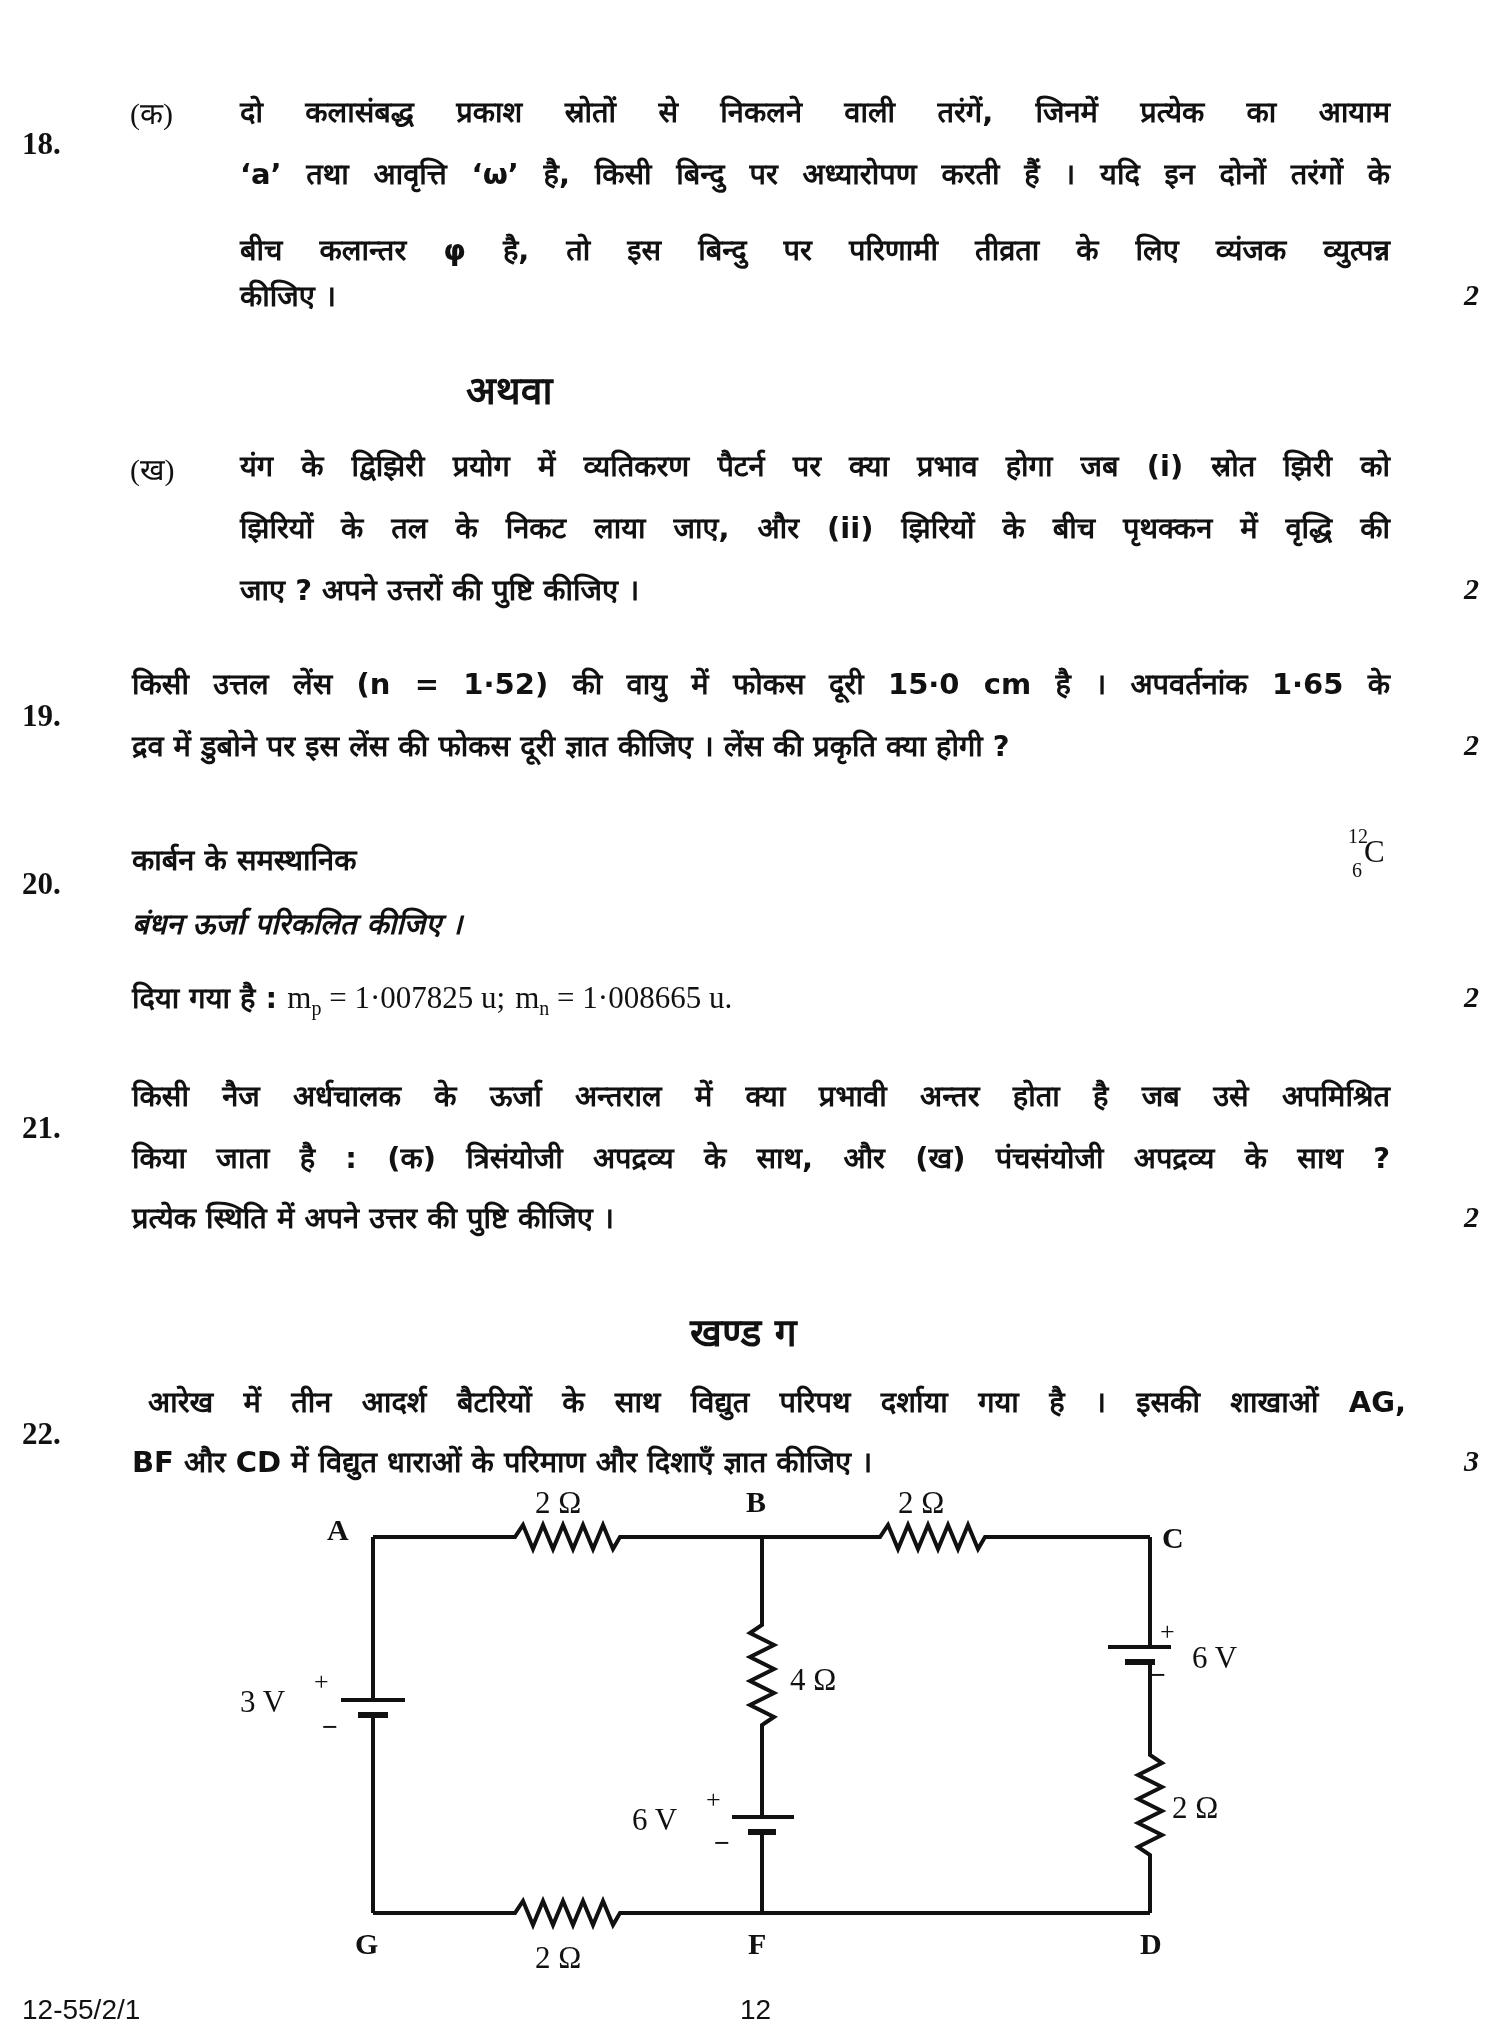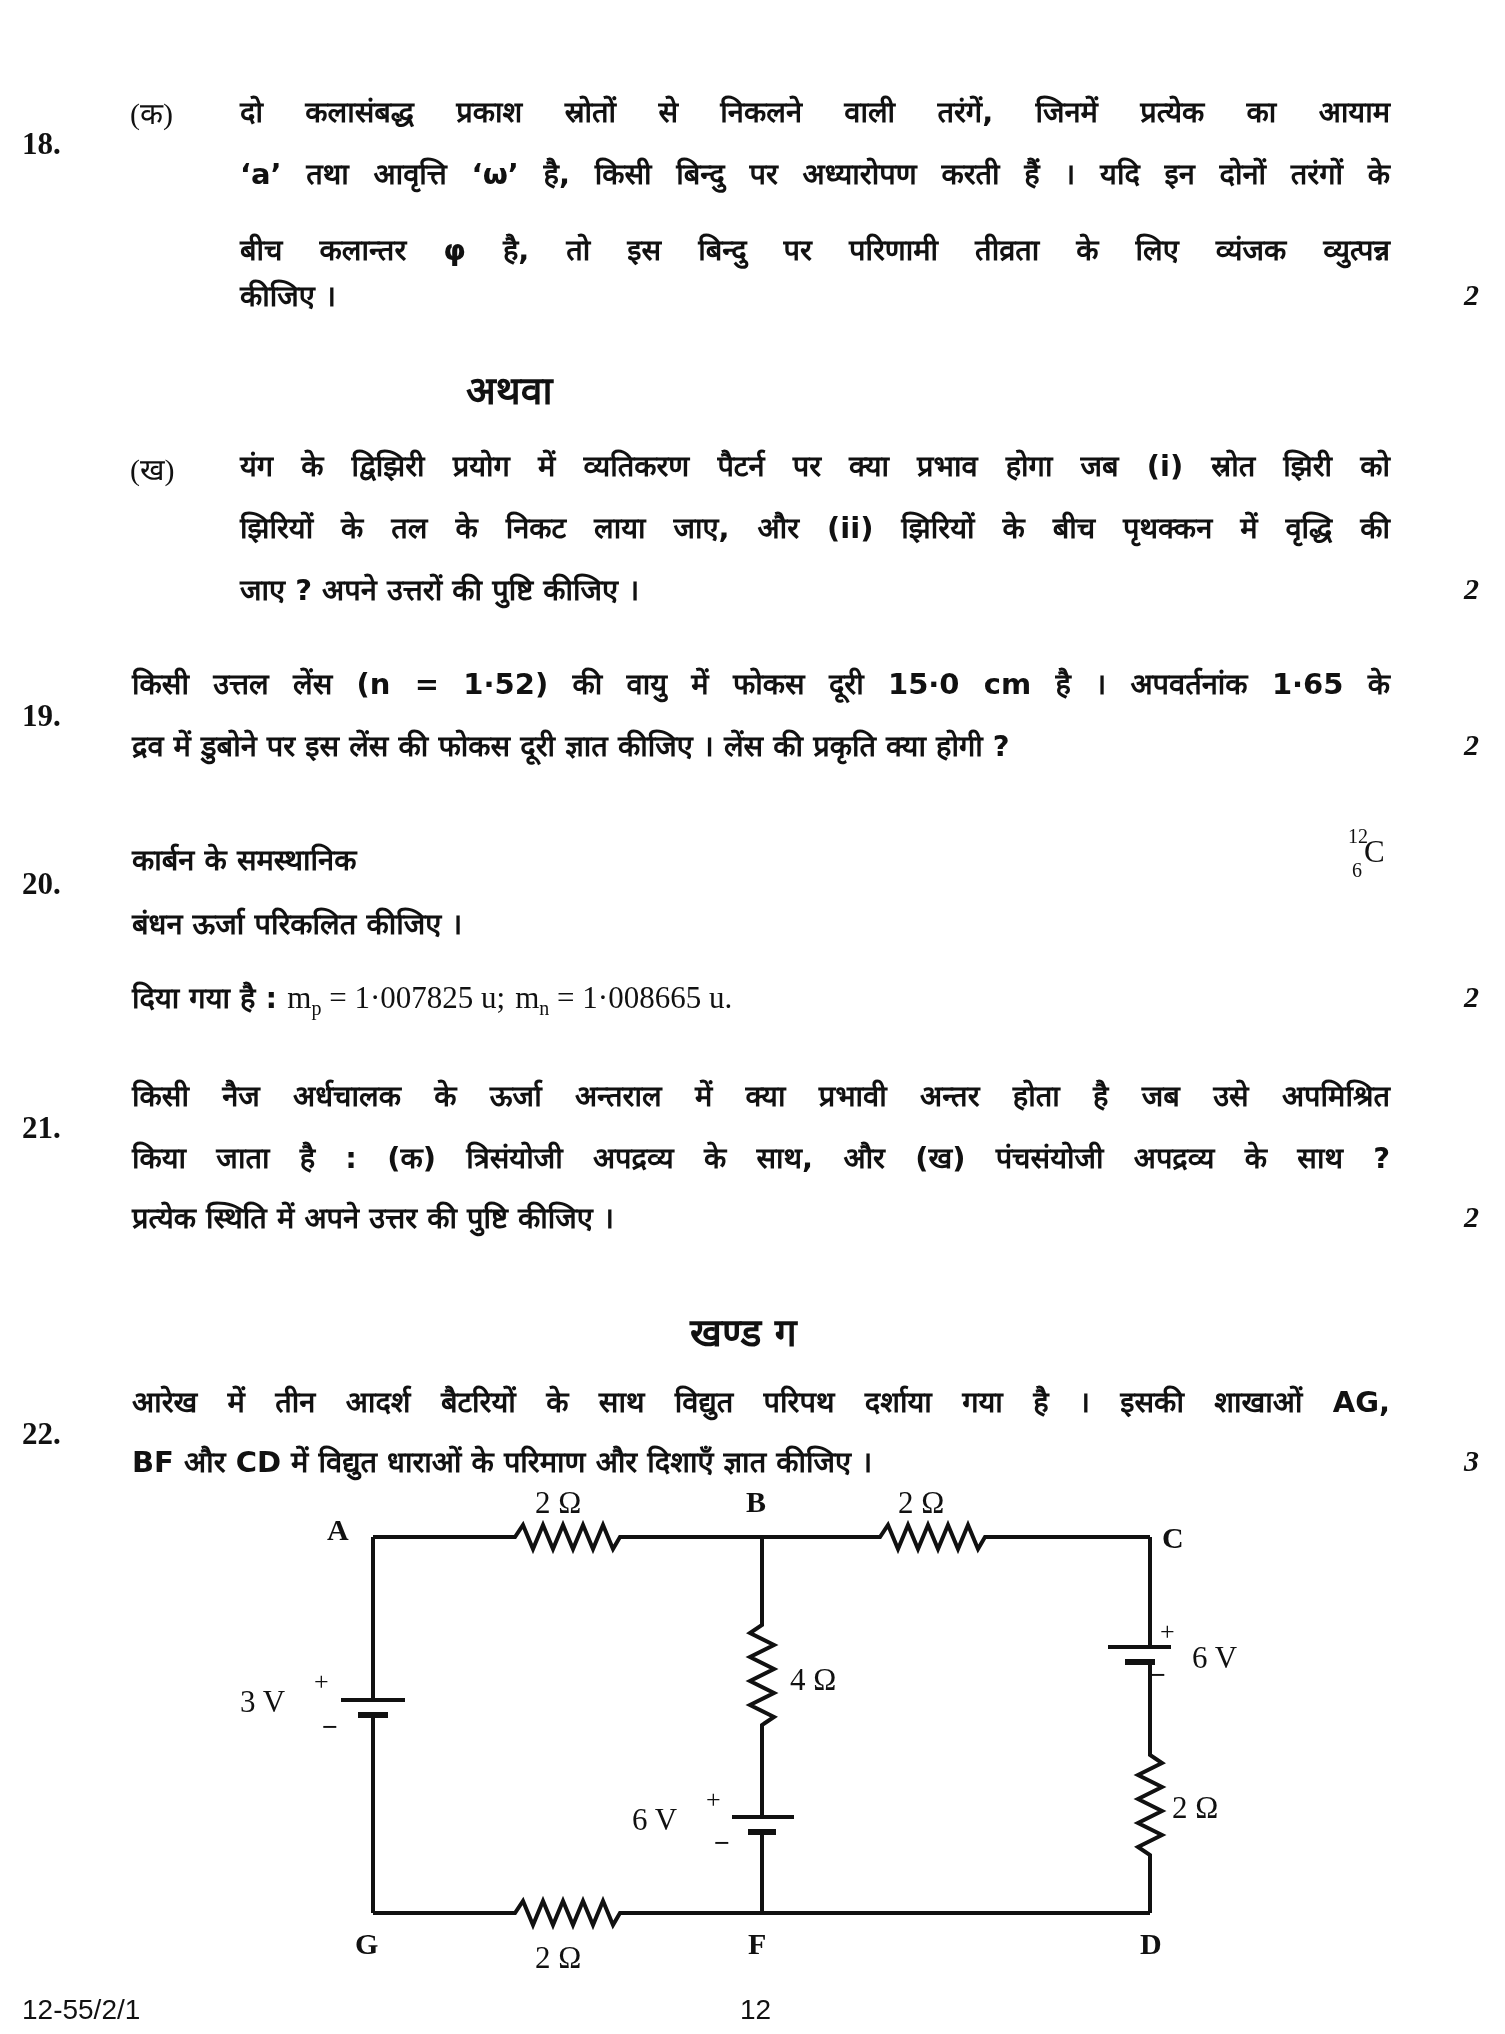--- a/index.html
+++ b/index.html
@@ -53,38 +53,38 @@
 
 <div class="qnum" style="top:834px;">20.</div>
 <div class="line last" style="left:132px; top:834px; width:1258px; display:flex; justify-content:space-between; align-items:baseline;">
   <span>कार्बन के समस्थानिक</span>
   <span class="iso math">
     <span class="a">12</span>
     <span class="z">6</span>
     <span class="el">C</span>
   </span>
 </div>
-<div class="line last" style="left:132px; top:906px;">बंधन ऊर्जा परिकलित कीजिए ।</div>
+<div class="line last" style="left:132px; top:906px;font-style:italic;">बंधन ऊर्जा परिकलित कीजिए ।</div>
 <div class="line last" style="left:132px; top:980px;">
   <span>दिया गया है :</span>
   <span class="math"><span>m</span><sub style="font-size:20px;">p</sub> <span>= 1·007825 u;</span></span>
   <span class="math"><span>m</span><sub style="font-size:20px;">n</sub> <span>= 1·008665 u.</span></span>
 </div>
 <div class="marks" style="top:980px;">2</div>
 
 <div class="qnum" style="top:1078px;">21.</div>
 <div class="line" style="left:132px; top:1078px; width:1258px;">किसी नैज अर्धचालक के ऊर्जा अन्तराल में क्या प्रभावी अन्तर होता है जब उसे अपमिश्रित</div>
 <div class="line" style="left:132px; top:1140px; width:1258px;">किया जाता है : (क) त्रिसंयोजी अपद्रव्य के साथ, और (ख) पंचसंयोजी अपद्रव्य के साथ ?</div>
 <div class="line last" style="left:132px; top:1200px;">प्रत्येक स्थिति में अपने उत्तर की पुष्टि कीजिए ।</div>
 <div class="marks" style="top:1200px;">2</div>
 
 <div class="heading" style="left:690px; top:1304px;">खण्ड ग</div>
 
 <div class="qnum" style="top:1384px;">22.</div>
-<div class="line" style="left:132px; top:1384px; width:1258px;">आरेख में तीन आदर्श बैटरियों के साथ विद्युत परिपथ दर्शाया गया है । इसकी शाखाओं AG,</div>
+<div class="line" style="left:148px; top:1384px; width:1258px;">आरेख में तीन आदर्श बैटरियों के साथ विद्युत परिपथ दर्शाया गया है । इसकी शाखाओं AG,</div>
 <div class="line last" style="left:132px; top:1444px;">BF और CD में विद्युत धाराओं के परिमाण और दिशाएँ ज्ञात कीजिए ।</div>
 <div class="marks" style="top:1444px;">3</div>
 
 <svg class="circuit" width="1505" height="2034">
   <g stroke="#111" stroke-width="4" fill="none" stroke-linejoin="miter">
 
     <polyline points="373,1537 515,1537 523,1525 533,1549 543,1525 553,1549 563,1525 573,1549 583,1525 593,1549 603,1525 613,1549 620,1537 762,1537"></polyline>
 
     <polyline points="762,1537 880,1537 888,1525 898,1549 908,1525 918,1549 928,1525 938,1549 948,1525 958,1549 968,1525 978,1549 985,1537 1150,1537"></polyline>
 

